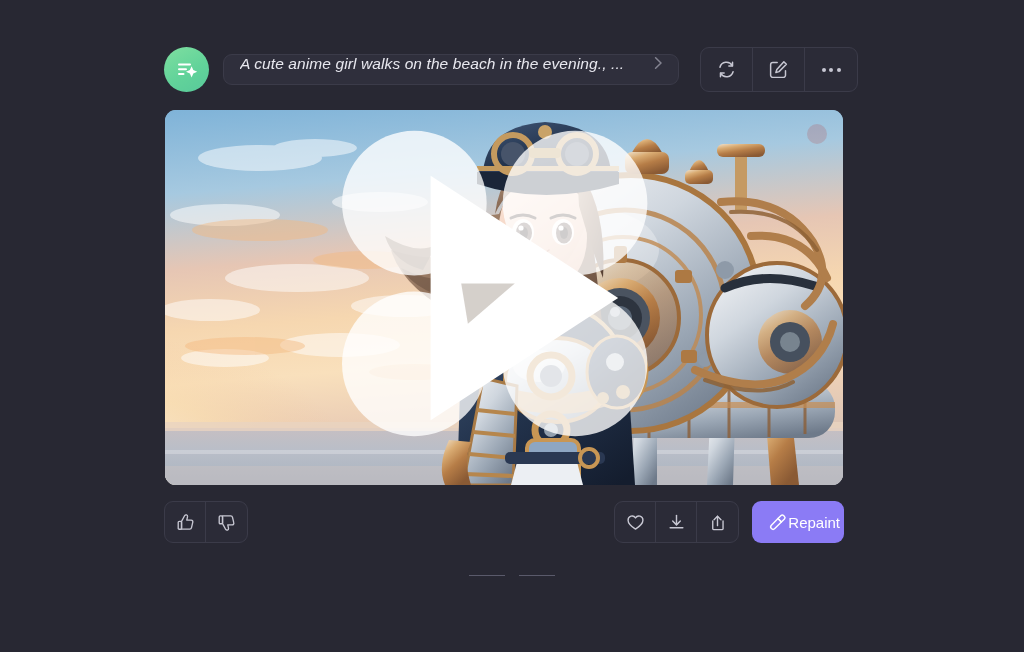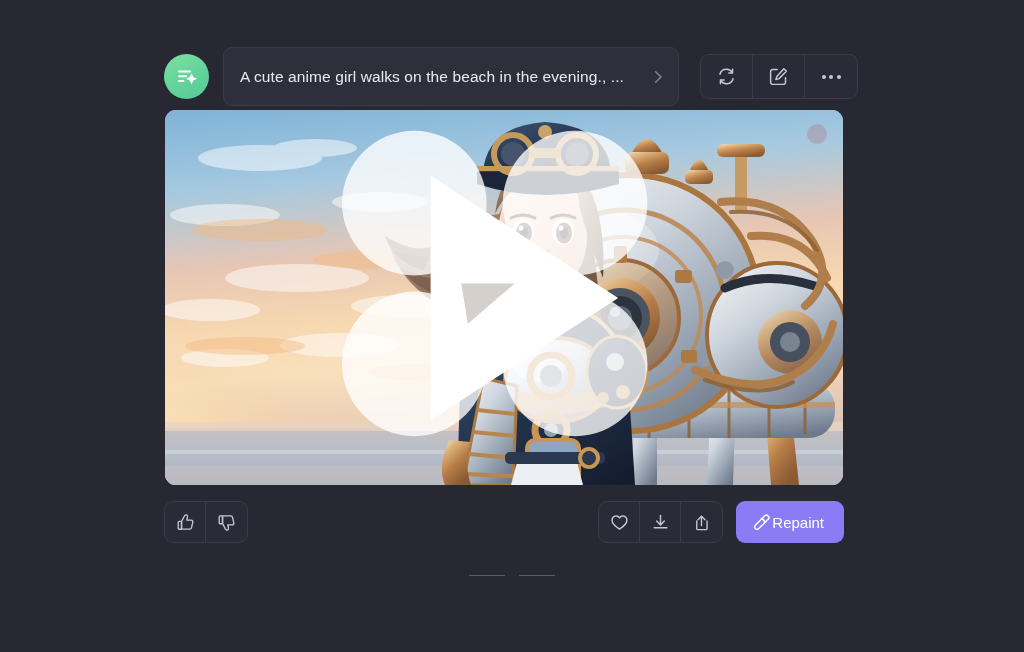--- a/index.html
+++ b/index.html
@@ -38,29 +38,29 @@
     border-radius: 50%;
     background: linear-gradient(150deg, #7fdfa0 0%, #62d39a 55%, #58c99a 100%);
     display: flex;
     align-items: center;
     justify-content: center;
     flex: none;
   }
 
   .prompt-bar {
     width: 456px;
-    height: 59px;
+    height: 31px;
     border-radius: 9px;
     background: #2f2f3c;
     border: 1px solid #3b3b49;
     display: flex;
-    align-items: center;
     padding: 0 12px 0 16px;
     gap: 8px;
     cursor: pointer;
+    font-style: italic;
   }
 
   .prompt-text {
     flex: 1;
     color: #e8e8ef;
     font-size: 15.5px;
     letter-spacing: .1px;
     white-space: nowrap;
     overflow: hidden;
     text-overflow: ellipsis;
@@ -182,21 +182,21 @@
     background: transparent;
     cursor: pointer;
   }
   .grp .gbtn:last-child { border-right: none; }
 
   .spacer { flex: 1; }
 
   .repaint {
     height: 42px;
     margin-left: 13px;
-    padding: 0 20px 0 16px;
+    padding: 0 4px 0 16px;
     border: none;
     border-radius: 9px;
     background: #8b7bf5;
     color: #fff;
     font-size: 15px;
     font-family: "Liberation Sans", sans-serif;
     display: flex;
     align-items: center;
     gap: 1px;
     cursor: pointer;

